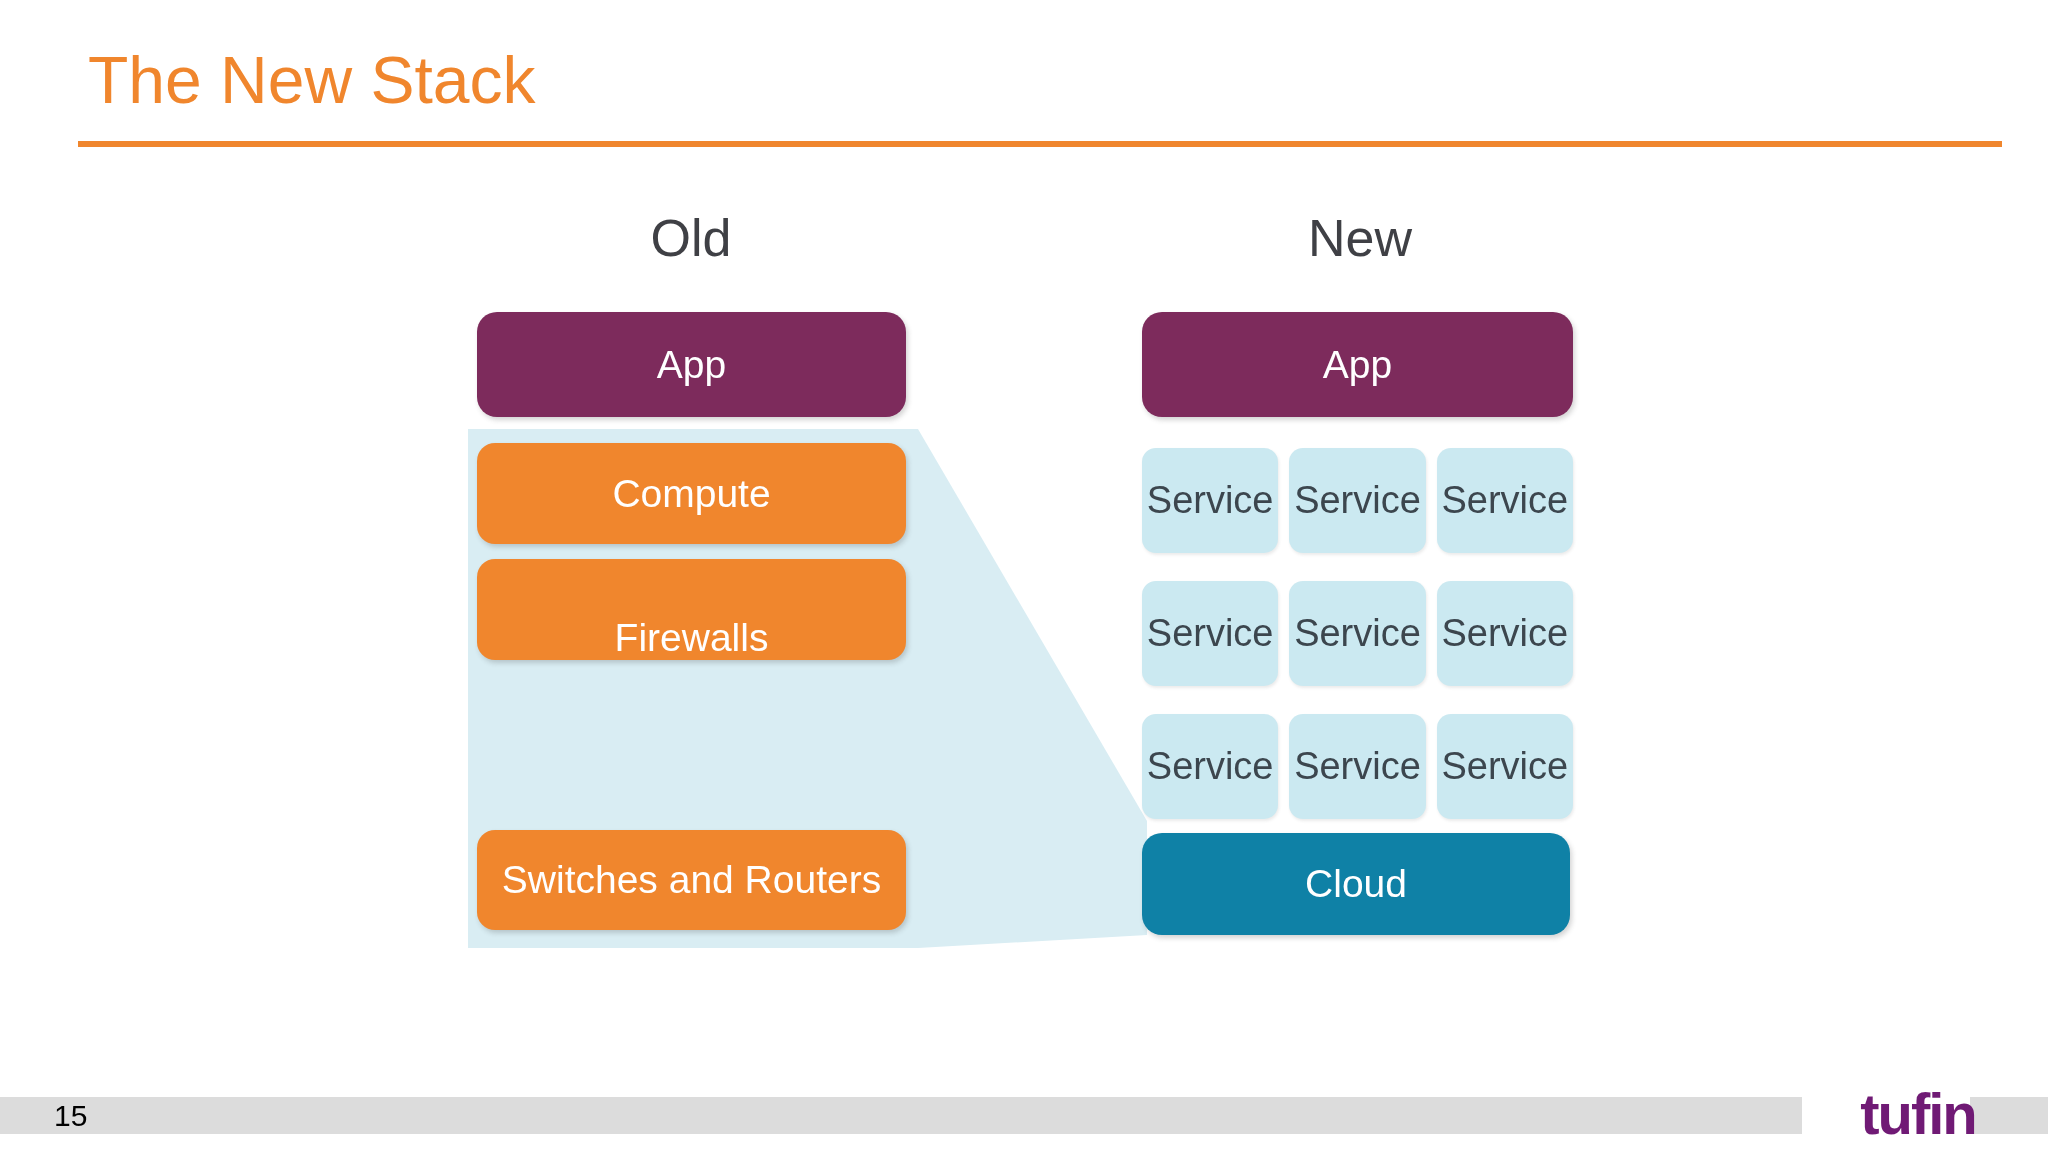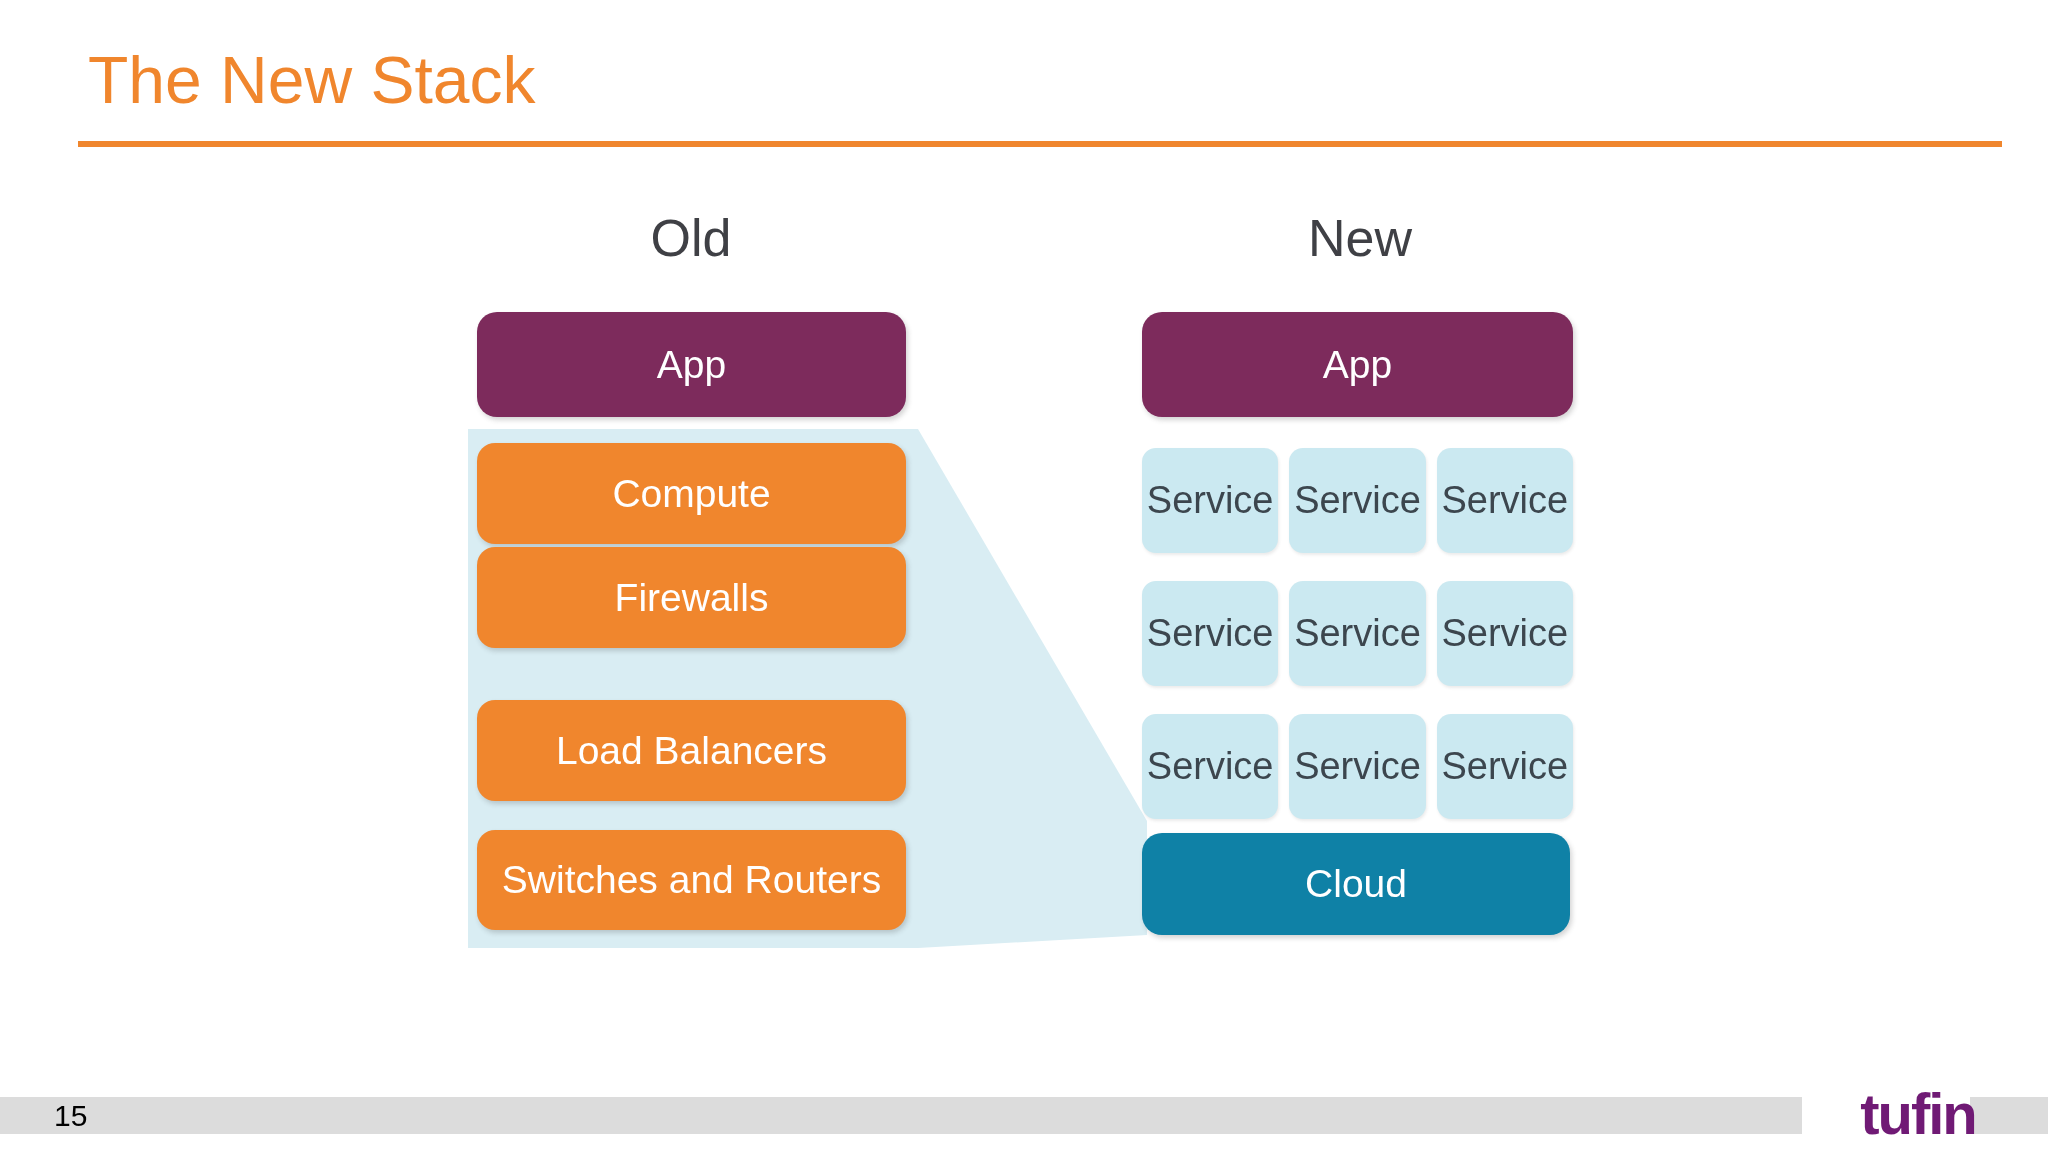--- a/index.html
+++ b/index.html
@@ -45,21 +45,21 @@
     box-shadow:2px 3px 5px rgba(60,60,60,0.22);
   }
   .box.purple{background:var(--purple);border-radius:20px;height:105px;top:312px;text-align:right;}
   .box.purple.old{left:477px;width:429px;}
   .box.purple.new{left:1142px;width:431px;}
   .box.layer{
     left:477px;width:429px;height:101px;border-radius:18px;
     background:var(--orange);
   }
   .box.layer.l0{top:443px;}
-  .box.layer.l1{top:547px;}
+  .box.layer.l1{top:559px;align-items:flex-end;}
   .box.layer.l2{top:700px;}
   .box.layer.l3{top:830px;height:100px;}
   .service-grid{
     position:absolute;left:1142px;top:448px;width:431px;
     display:grid;grid-template-columns:1fr 1fr 1fr;
     grid-template-rows:105px 105px 105px;
     column-gap:11px;row-gap:28px;
   }
   .service-cell{
     background:var(--service-blue);border-radius:14px;
@@ -108,23 +108,20 @@
   <div class="box purple old">
     <span>App</span>
   </div>
 
   <div class="box layer l0">
     <span>Compute</span>
   </div>
   <div class="box layer l1">
     <span>Firewalls</span>
   </div>
-  <div class="box layer l2">
-    <span>Load Balancers</span>
-  </div>
   <div class="box layer l3">
     <span>Switches and Routers</span>
   </div>
 
   <div class="box purple new">
     <span>App</span>
   </div>
 
   <div class="service-grid">
     <div class="service-cell">Service</div>

